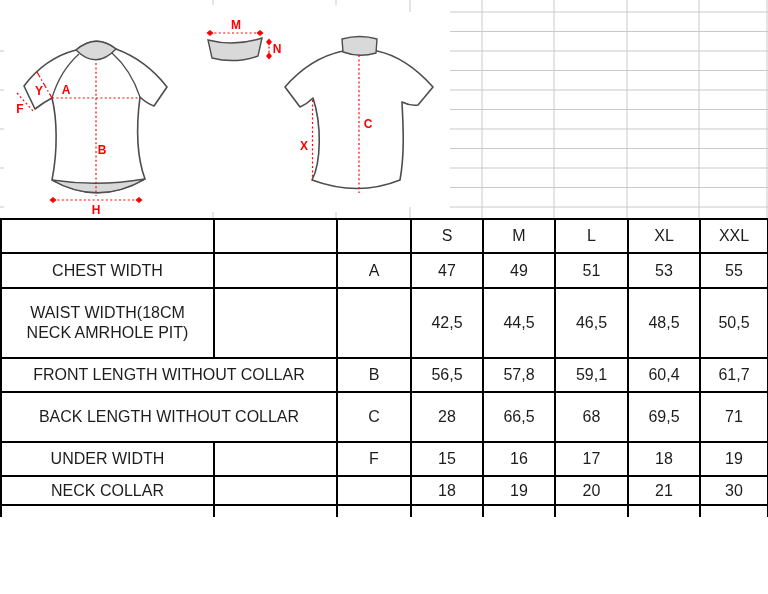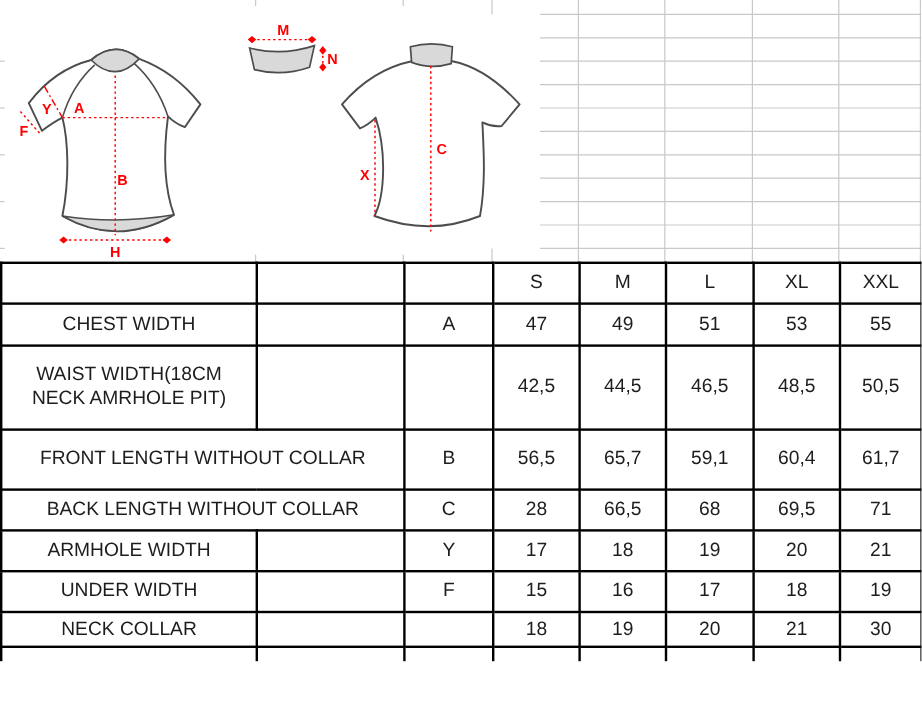--- a/index.html
+++ b/index.html
@@ -158,50 +158,40 @@
         <td></td>
         <td></td>
         <td>42,5</td>
         <td>44,5</td>
         <td>46,5</td>
         <td>48,5</td>
         <td>50,5</td>
       </tr>
 
 
-      <tr style="height:50px">
+      <tr style="height:34px">
         <td class="c-label" colspan="2">FRONT LENGTH WITHOUT COLLAR</td>
         <td>B</td>
         <td>56,5</td>
-        <td>65,7</td>
+        <td>57,8</td>
         <td>59,1</td>
         <td>60,4</td>
         <td>61,7</td>
       </tr>
 
-      <tr style="height:34px">
+      <tr style="height:50px">
         <td class="c-label" colspan="2">BACK LENGTH WITHOUT COLLAR</td>
         <td>C</td>
         <td>28</td>
         <td>66,5</td>
         <td>68</td>
         <td>69,5</td>
         <td>71</td>
       </tr>
 
-      <tr style="height:34px">
-        <td class="c-label">ARMHOLE WIDTH</td>
-        <td></td>
-        <td>Y</td>
-        <td>17</td>
-        <td>18</td>
-        <td>19</td>
-        <td>20</td>
-        <td>21</td>
-      </tr>
 
 
       <tr style="height:34px">
         <td class="c-label">UNDER WIDTH</td>
         <td></td>
         <td>F</td>
         <td>15</td>
         <td>16</td>
         <td>17</td>
         <td>18</td>

